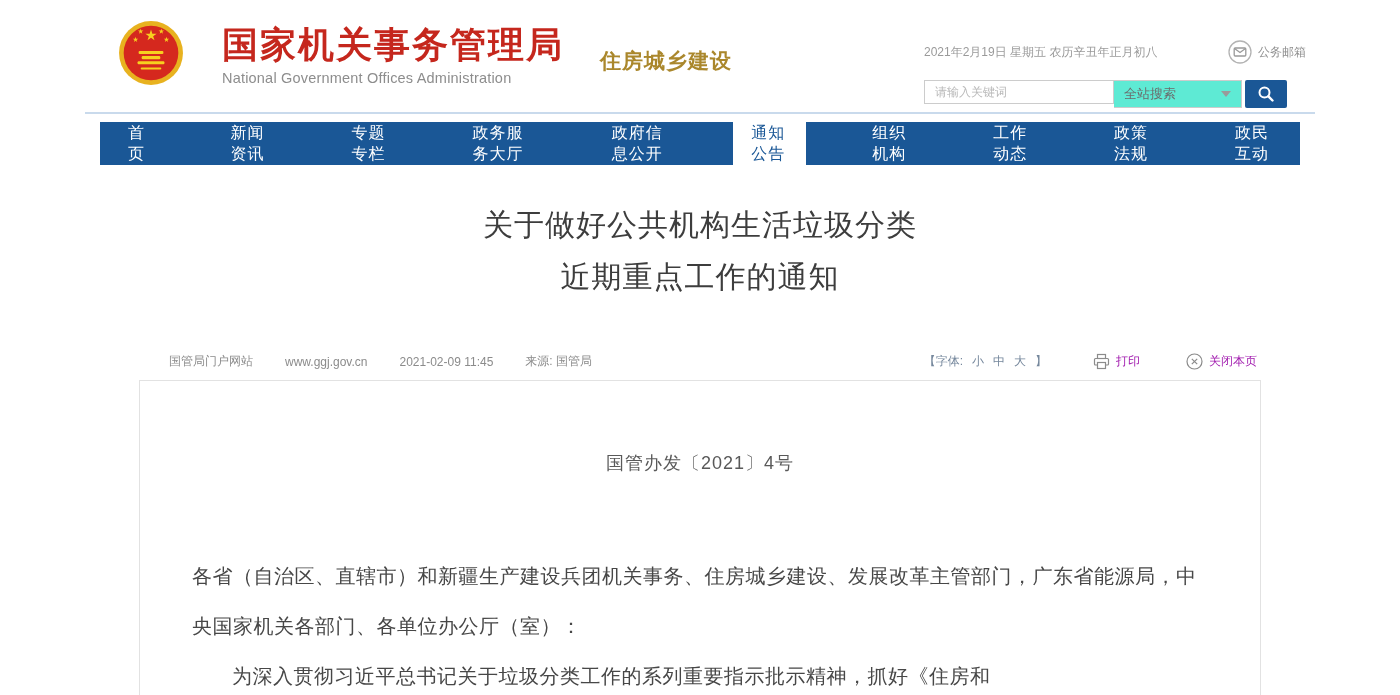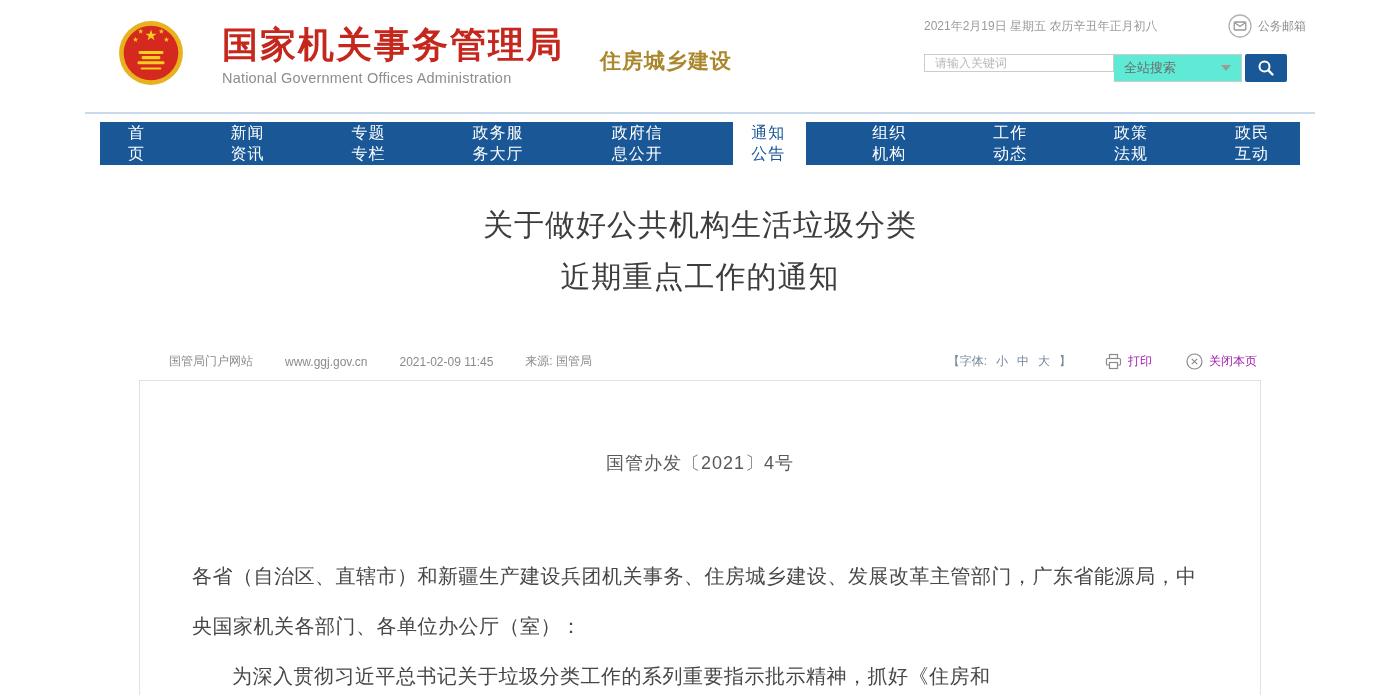--- a/index.html
+++ b/index.html
@@ -14,42 +14,42 @@
 
   
   .header { position: relative; height: 112px; }
   .logo-block { position: absolute; left: 18px; top: 20px; display: flex; align-items: flex-end; gap: 22px; }
   .emblem { width: 66px; height: 66px; flex: 0 0 auto; }
   .brand { margin-left: 16px; }
   .site-name { color: #c5271d; font-size: 36px; font-weight: bold; letter-spacing: 2px; line-height: 40px; }
   .site-name-en { color: #8d8d8d; font-size: 14.5px; margin-top: 5px; letter-spacing: .2px; }
   .portal-name { position: absolute; left: 500px; top: 47px; color: #aa872c; font-size: 21px; font-weight: bold; letter-spacing: 1px; }
 
-  .header-right { position: absolute; right: -6px; top: 14px; width: 382px; }
+  .header-right { position: absolute; right: -6px; top: 40px; width: 382px; }
   .date-row { display: flex; align-items: center; justify-content: space-between; color: #9a9a9a; font-size: 12px; }
   .mailbox { display: flex; align-items: center; gap: 6px; color: #8f8f8f; cursor: pointer; }
   .search-row { display: flex; margin-top: 16px; height: 28px; }
-  .search-input { width: 190px; height: 18px; border: 1px solid #cccccc; padding: 0 10px; font-size: 12px; color: #555; outline: none; }
+  .search-input { width: 190px; height: 24px; border: 1px solid #cccccc; padding: 0 10px; font-size: 12px; color: #555; outline: none; }
   .search-input::placeholder { color: #b9b9b9; }
   .scope-select { width: 128px; height: 28px; border: 1px solid #cccccc; border-left: none; background: #5eead4; display: flex; align-items: center; justify-content: space-between; padding: 0 10px; color: #6b6b6b; font-size: 13px; cursor: pointer; }
   .chevron-down { width: 0; height: 0; border-left: 5px solid transparent; border-right: 5px solid transparent; border-top: 6px solid #9a9a9a; }
   .search-btn { width: 42px; height: 28px; margin-left: 3px; background: #1a5796; border: none; border-radius: 2px; display: flex; align-items: center; justify-content: center; cursor: pointer; }
 
   
   .nav-sep { position: absolute; top: 112px; left: 85px; width: 1230px; height: 2px; background: #c9daec; }
   .nav { margin-top: 10px; height: 43px; background: #1a5796; display: flex; align-items: stretch; justify-content: space-between; padding: 0 10px; gap: 48px; }
   .nav-item { display: flex; align-items: center; padding: 0 18px; color: #ffffff; font-size: 16px; letter-spacing: 1px; text-decoration: none; cursor: pointer; }
   .nav-item.active { background: #ffffff; color: #1a5796; }
 
   
   .article-title { margin-top: 34px; text-align: center; color: #3d3d3d; font-size: 30px; font-weight: 500; line-height: 52px; letter-spacing: 1px; }
 
   .meta-row { width: 1122px; margin: 50px auto 0; display: flex; align-items: center; font-size: 12px; color: #8b8b8b; padding: 0 4px 10px 30px; }
   .meta-left { display: flex; gap: 32px; align-items: center; }
-  .meta-right { margin-left: auto; display: flex; align-items: flex-start; gap: 34px; }
+  .meta-right { margin-left: auto; display: flex; align-items: flex-start; gap: 46px; }
   .font-ctrl { display: flex; align-items: center; gap: 9px; color: #75879c; }
   .font-size-btn { cursor: pointer; }
   .meta-action { display: flex; align-items: center; gap: 6px; color: #a21caf; cursor: pointer; }
 
   .content-box { width: 1122px; margin: 0 auto; border: 1px solid #e2e2e2; padding: 70px 52px 60px; height: 340px; background: #fff; }
   .doc-number { text-align: center; color: #595959; font-size: 18px; letter-spacing: 1px; }
   .body-text { margin-top: 76px; color: #474747; font-size: 20px; line-height: 50px; letter-spacing: .5px; }
   .body-text p.indent { text-indent: 2em; }
 </style>
 </head>

